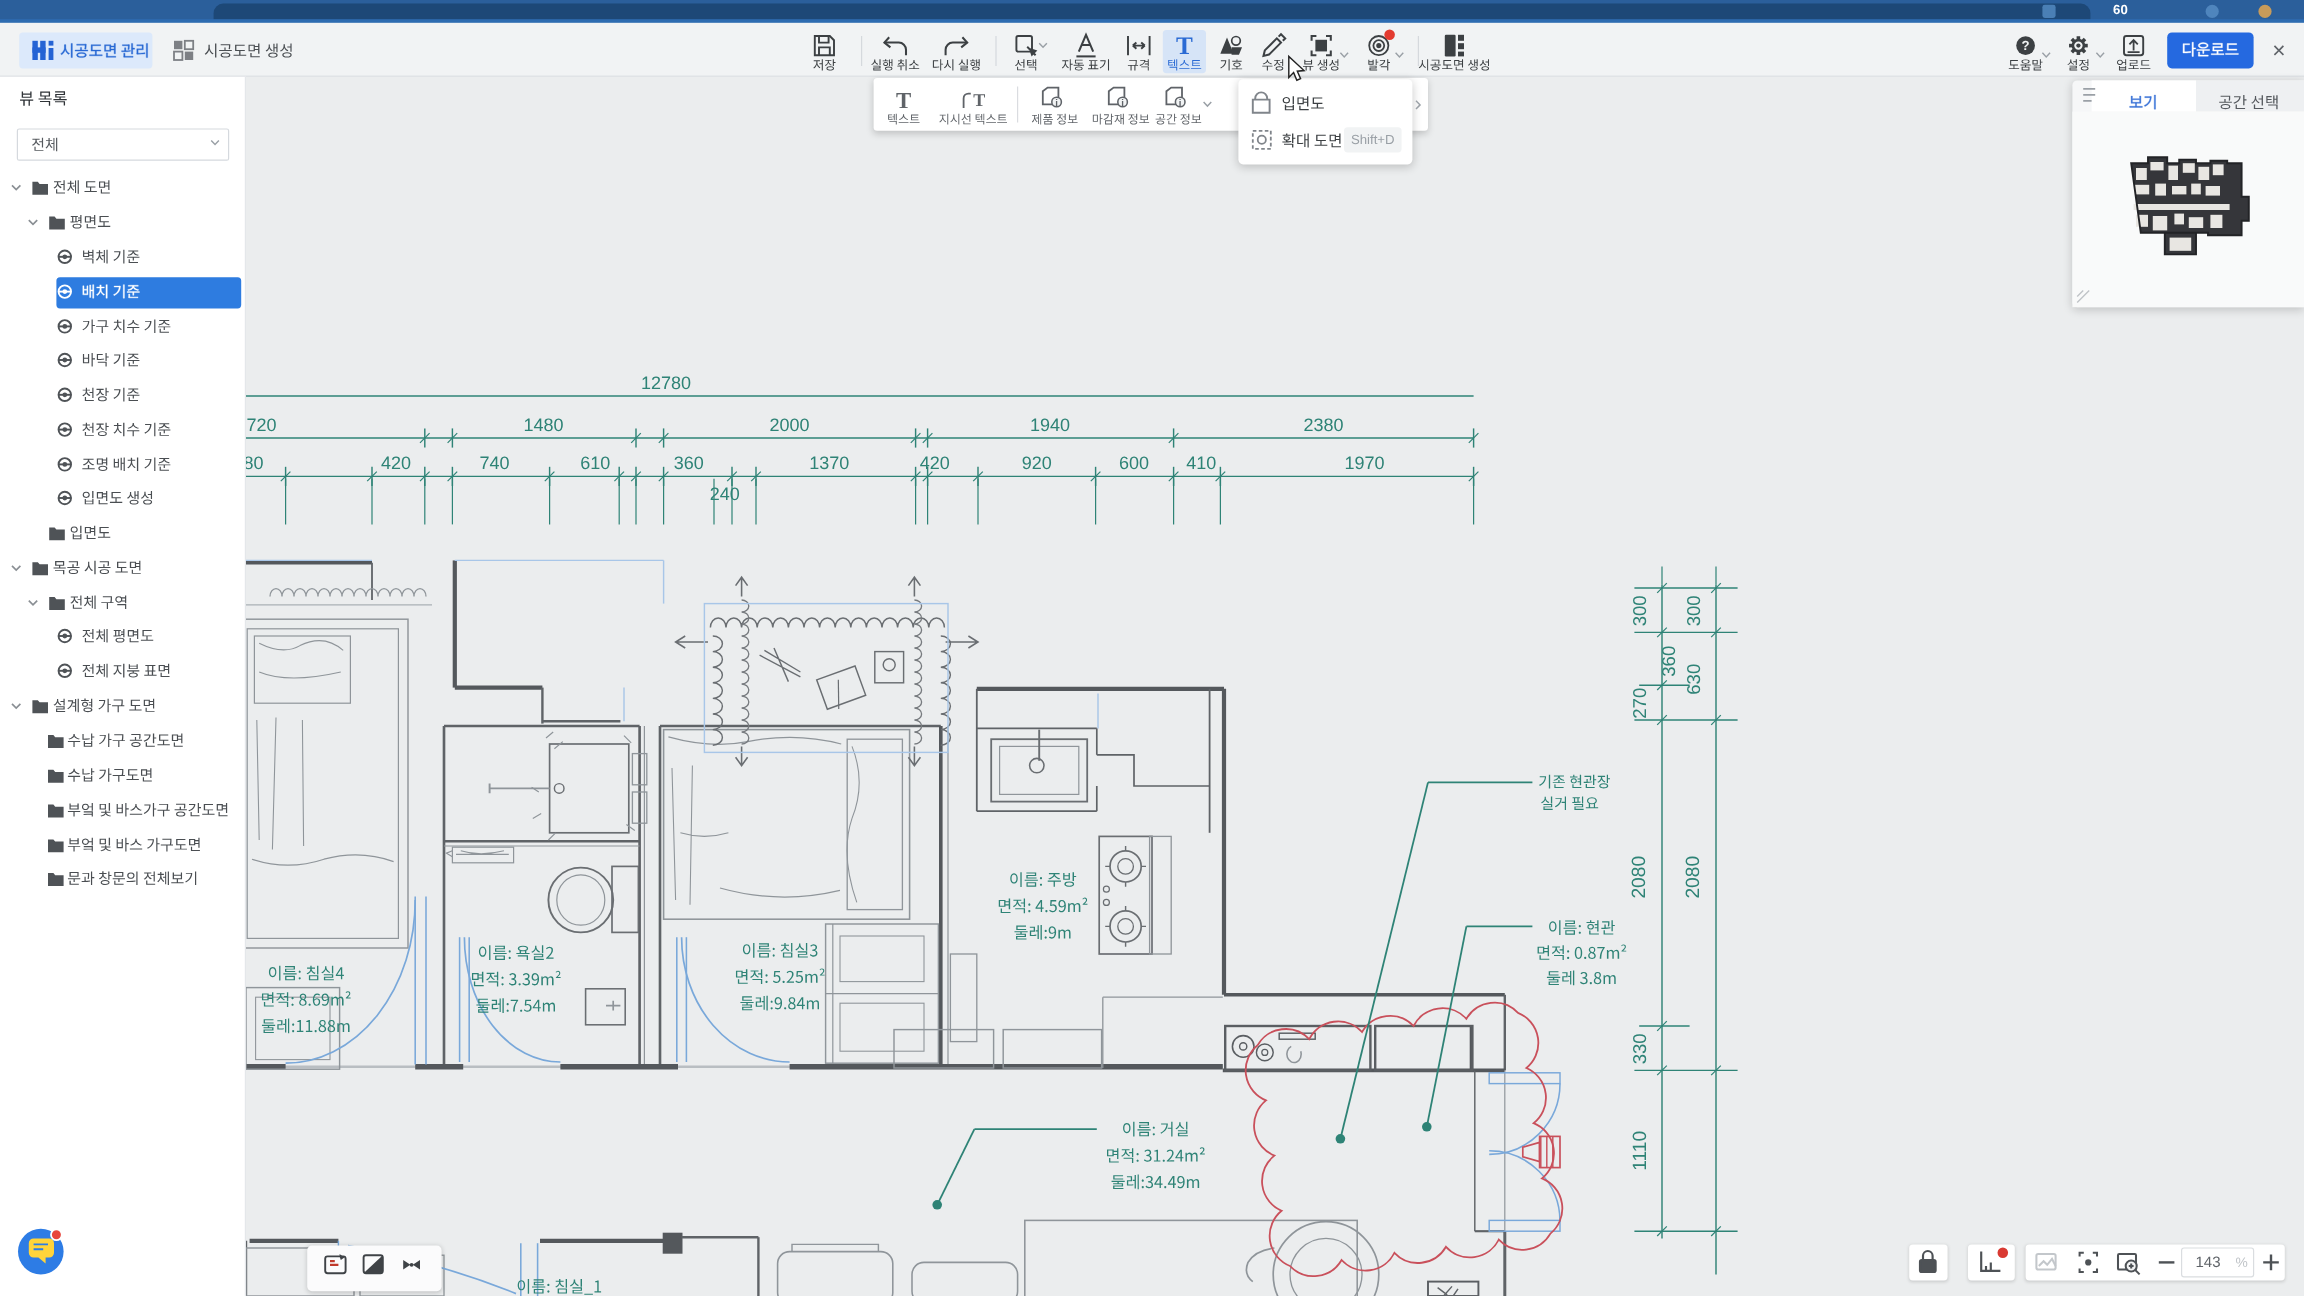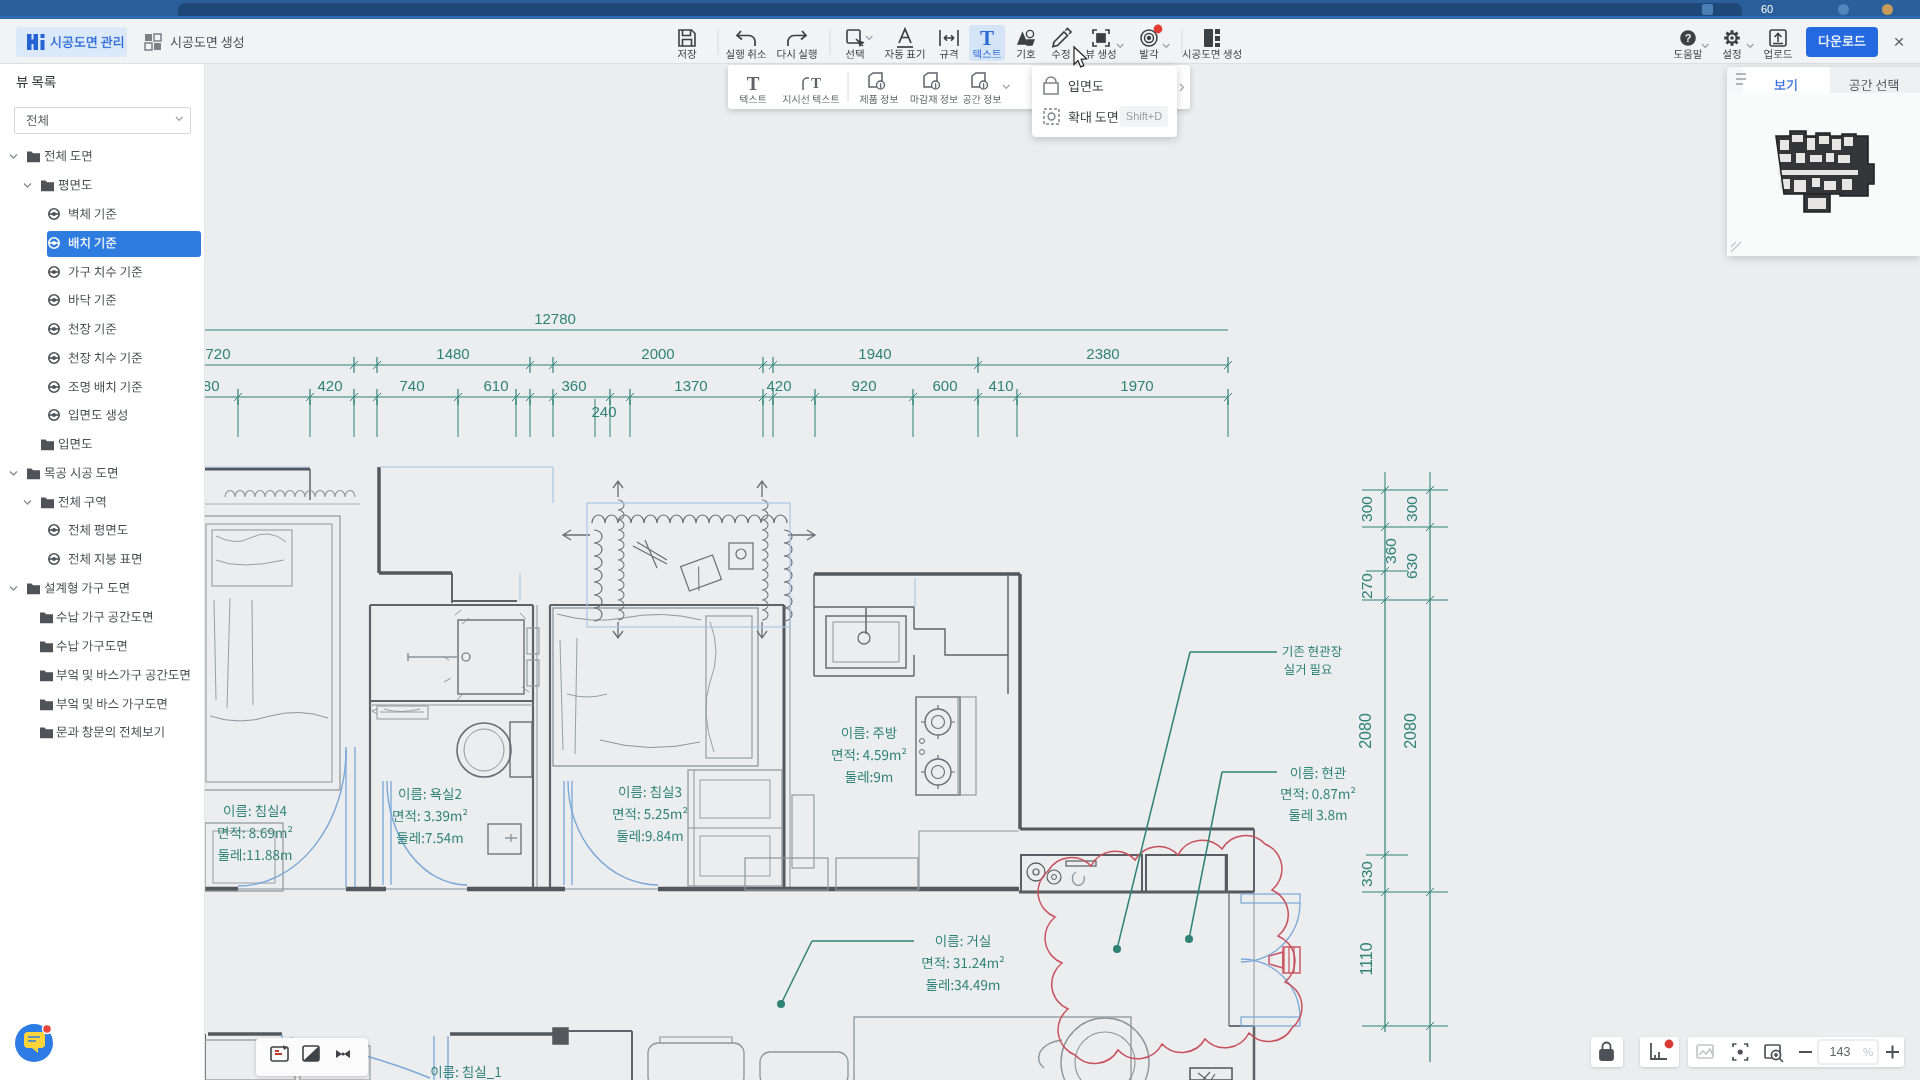--- a/index.html
+++ b/index.html
@@ -4,21 +4,21 @@
 html,body { width:1920px; height:1080px; overflow:hidden; font-family:"Liberation Sans",sans-serif; }
 .abs { position:absolute; }
 </style></head>
 <body>
 
 <div class="abs" style="left:0;top:0;width:1920px;height:1080px;background:#ebedee"></div>
 
 <div class="abs" style="left:0;top:0;width:1920px;height:19px;background:#2b5f9b"></div>
 <div class="abs" style="left:178px;top:3px;width:1564px;height:16px;background:#1d4877;border-radius:8px 8px 0 0"></div>
 <div class="abs" style="left:0;top:16px;width:1920px;height:4px;background:#2e6cb1"></div>
-<div class="abs" style="left:1756px;top:2px;width:22px;height:14px;color:#fff;font-size:11px;font-weight:normal;text-align:center;line-height:14px">60</div>
+<div class="abs" style="left:1756px;top:2px;width:22px;height:14px;color:#fff;font-size:11px;font-weight:bold;text-align:center;line-height:14px">60</div>
 <div class="abs" style="left:1702px;top:4px;width:11px;height:11px;background:#4a7fb5;border-radius:2px"></div>
 <div class="abs" style="left:1838px;top:4px;width:11px;height:11px;background:#4f85bd;border-radius:50%"></div>
 <div class="abs" style="left:1882px;top:4px;width:11px;height:11px;background:#c89b5a;border-radius:50%"></div>
 
 <div class="abs" style="left:0;top:19px;width:1920px;height:45px;background:#f1f3f4;border-bottom:1px solid #dcdfe3"></div>
 <div class="abs" style="left:16px;top:27px;width:111px;height:30px;background:#dce9fb;border-radius:3px"></div>
 <div class="abs" style="left:969px;top:25px;width:36px;height:36px;background:#d6e4f7;border-radius:3px"></div>
 <div class="abs" style="left:1806px;top:27px;width:72px;height:30px;background:#2569e0;border-radius:4px"></div>
 
 <div class="abs" style="left:0;top:64px;width:205px;height:1016px;background:#ffffff;border-right:1px solid #e4e7ea"></div>

